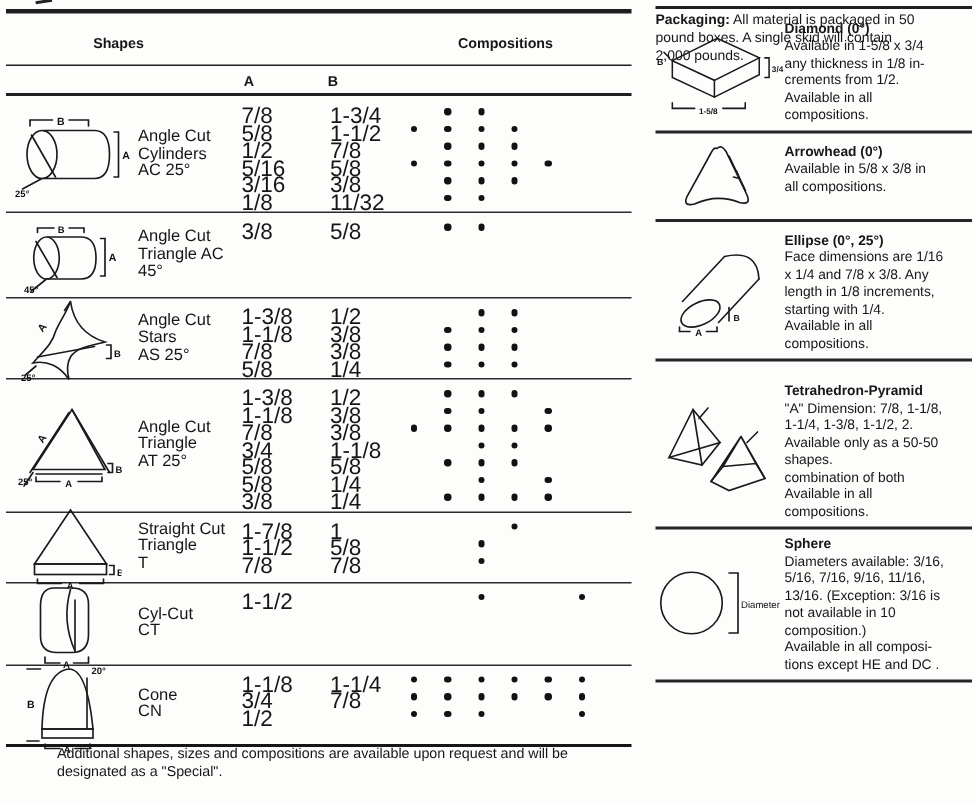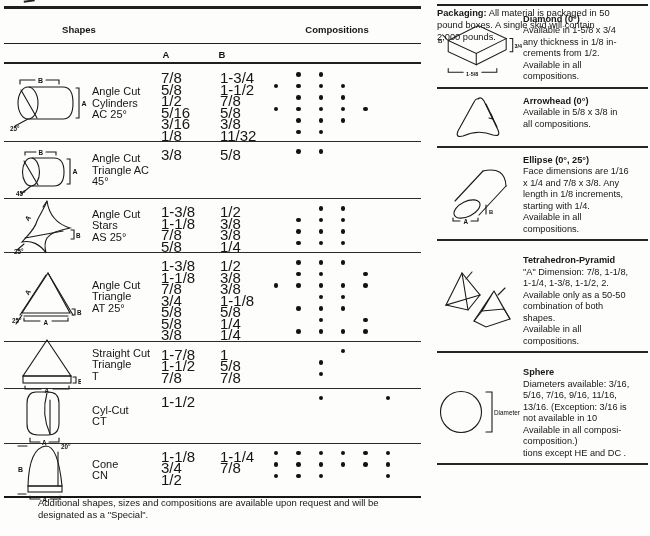--- a/index.html
+++ b/index.html
@@ -26,21 +26,21 @@
   .dot{position:absolute;width:4.6px;height:4.6px;border-radius:50%;background:#121212;top:3px;}
   .sname{position:absolute;left:88px;top:50%;transform:translateY(-50%);font-size:11px;line-height:11.5px;width:70px;}
   .sdiag{position:absolute;left:1px;top:50%;transform:translateY(-50%);width:85px;display:flex;justify-content:center;align-items:center;}
   .footnote{position:absolute;left:0;top:497px;font-size:9.5px;line-height:11.8px;white-space:nowrap;margin-left:34px;}
   
   #right{position:absolute;left:437px;top:0;width:211px;height:536px;}
   #right .rule{width:211px;}
   #panels{position:absolute;left:0;top:6.5px;width:211px;}
   .panel{display:flex;padding:5px 0 4px;border-bottom:2px solid #262626;box-sizing:border-box;}
   .panel:nth-child(4){padding-top:12px;}
-  .panel:nth-child(5){padding-top:12px;}
+  .panel:nth-child(5){padding-top:2px;}
   .pdiag{flex:0 0 86px;width:86px;display:flex;align-items:center;justify-content:center;}
   .ptext{flex:1;font-size:9.2px;line-height:11.5px;padding-top:2px;}
   .ptitle{font-weight:bold;white-space:nowrap;}
   .pline{white-space:nowrap;}
   .packaging{margin-top:8px;font-size:9.3px;line-height:11.8px;width:204px;}
   .pkline{white-space:nowrap;}
   #artifact{position:absolute;left:24px;top:0px;width:11px;height:4px;border-top:2px solid #222;transform:rotate(-8deg);}
   svg{display:block;}
   svg text{font-family:"Liberation Sans","DejaVu Sans",sans-serif;fill:#111;}
 </style>
@@ -471,44 +471,44 @@
       <path d="M34,54 L46,60 L70,52 M34,54 L42,44 L64,42 L70,52"></path>
       <path d="M58,28 L65,21"></path>
     </g>
   </svg>
           </div>
           <div class="ptext">
             <div class="ptitle">Tetrahedron-Pyramid</div>
             <div class="pline">"A" Dimension: 7/8, 1-1/8,</div>
             <div class="pline">1-1/4, 1-3/8, 1-1/2, 2.</div>
             <div class="pline">Available only as a 50-50</div>
+            <div class="pline">shapes.</div>
             <div class="pline">combination of both</div>
-            <div class="pline">shapes.</div>
             <div class="pline">Available in all</div>
             <div class="pline">compositions.</div>
           </div>
         </div>
         <div class="panel">
           <div class="pdiag">
             <svg width="86" height="54" viewBox="0 0 86 54">
     <g stroke="#1a1a1a" fill="none" stroke-width="1.1" stroke-linecap="round">
       <circle cx="24" cy="27" r="20.5"></circle>
       <path d="M49,7 H55 V47 H49"></path>
     </g>
     <text x="57" y="30" font-size="6.4">Diameter</text>
   </svg>
           </div>
           <div class="ptext">
             <div class="ptitle">Sphere</div>
             <div class="pline">Diameters available: 3/16,</div>
             <div class="pline">5/16, 7/16, 9/16, 11/16,</div>
             <div class="pline">13/16. (Exception: 3/16 is</div>
             <div class="pline">not available in 10</div>
+            <div class="pline">composition.)</div>
             <div class="pline">Available in all composi-</div>
-            <div class="pline">composition.)</div>
             <div class="pline">tions except HE and DC .</div>
           </div>
         </div>
       </div>
     <div class="packaging">
       <div class="pkline"><span class="b">Packaging:</span><span> All material is packaged in 50</span></div>
       <div class="pkline">pound boxes. A single skid will contain</div>
       <div class="pkline">2,000 pounds.</div>
     </div>
   </div>

